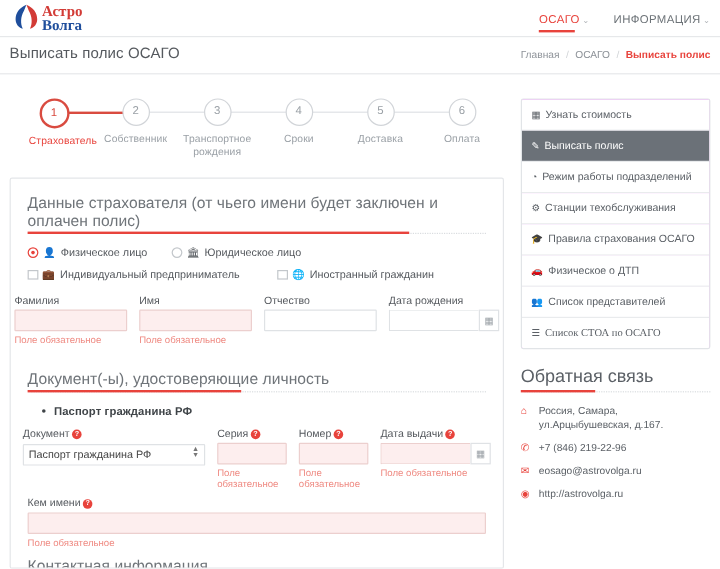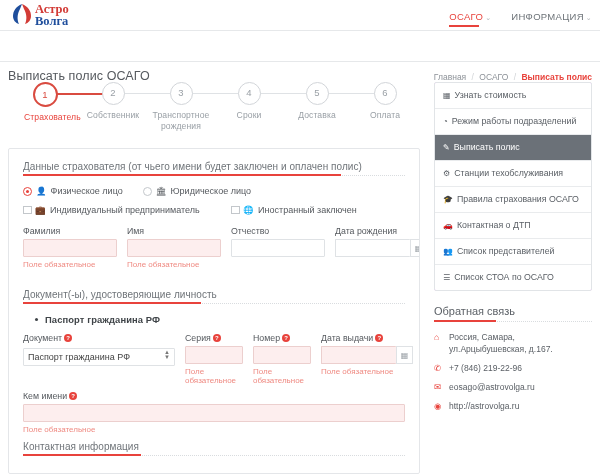--- a/index.html
+++ b/index.html
@@ -40,21 +40,21 @@
   .topnav .navitem.active { color:#e8433c; }
   .topnav .navitem.active:after {
     content:""; position:absolute; left:0; right:12px; bottom:0;
     height:1.6px; background:#e8433c;
   }
   .caret { font-size:7px; margin-left:2px; color:#b0b4b8; }
 
   .hdr-rule { position:absolute; top:30px; left:0; width:600px; height:1px; background:#e6e8ea; }
 
   
-  .titlerow { position:absolute; top:31px; left:0; width:600px; height:30px;margin-top:32px; }
+  .titlerow { position:absolute; top:31px; left:0; width:600px; height:30px; }
   .page-title {
     position:absolute; left:8px; top:6px;
     font-size:12.5px; color:#55595e; font-weight:400; letter-spacing:.1px;
   }
   .breadcrumb {
     position:absolute; right:8px; top:9px;
     font-size:8.5px; color:#8d9298; white-space:nowrap;text-align:center;
   }
   .breadcrumb .bc-sep { color:#d0d3d6; margin:0 3px; }
   .breadcrumb .bc-cur { color:#e8433c; font-weight:600; }
@@ -84,21 +84,21 @@
 
   
   .formpanel {
     position:absolute; left:8px; top:148px; width:412px; height:326px;
     border:1px solid #e4e6e9; border-radius:2px; background:#fff;
     overflow:hidden;
   }
   .fp-inner { padding:12px 14px 0 14px; }
 
   .section-head {
-    font-size:10px; color:#6f7479; margin:0 0 3px 0; letter-spacing:.05px;
+    font-size:13px; color:#6f7479; margin:0 0 3px 0; letter-spacing:.05px;
   }
   .section-rule { height:0; border-bottom:1px dotted #d9dcdf; position:relative; margin-bottom:10px; }
   .section-rule:after {
     content:""; position:absolute; left:0; top:-1px; height:1.6px; background:#e8433c;
   }
   .section-rule.w1:after { width:318px; }
   .section-rule.w2:after { width:178px; }
   .section-rule.w3:after { width:118px; }
 
   .radiorow { display:flex; align-items:center; gap:20px; margin-bottom:9px; font-size:9px; color:#55595e; }
@@ -113,21 +113,21 @@
     content:""; position:absolute; left:2px; top:2px; width:3px; height:3px;
     border-radius:50%; background:#e8433c;
   }
   .cbx {
     width:8.5px; height:8.5px; border:1.2px solid #c3c7cb; background:#fff;
     display:inline-block; flex:0 0 auto;
   }
   .gi { font-size:8.5px; color:#4a4f54; }
 
   
-  .fields { display:flex; gap:10px; }
+  .fields { display:flex; gap:10px;justify-content:center; }
   .fld { display:flex; flex-direction:column; }
   .fld-label { font-size:8.8px; color:#55595e; margin-bottom:3px; white-space:nowrap; }
   .q { display:inline-block; width:8px; height:8px; border-radius:50%;
        background:#e8433c; color:#fff; font-size:6px; line-height:8px;
        text-align:center; font-weight:700; margin-left:2px; vertical-align:1px; }
   .inp {
     height:18px; border:1px solid #dfe2e5; background:#fff; border-radius:1px;
     font-size:9px; padding:0 4px; color:#444;
   }
   .inp.err { background:#fdeeee; border-color:#eccfce; }
@@ -152,25 +152,25 @@
 
   .full-inp { width:100%; }
 
   
   .sidebar { position:absolute; left:434px; top:82px; width:158px; }
   .menu { border:1px solid #e1e4e7; border-radius:2px; overflow:hidden; background:#f0abfc; }
   .menu-item {
     padding:6px 8px; font-size:8.8px; color:#5b6066; line-height:12px;
     border-bottom:1px solid #e9ebed; cursor:pointer; background:#fff;
   }
-  .menu-item:last-child { border-bottom:none; }
+  .menu-item:last-child { border-bottom:none;font-family:Liberation Serif, serif; }
   .menu-item.active { background:#6b7178; color:#fff; }
   .menu-item .mi-ico { margin-right:4px; font-size:8px; }
 
-  .fb-title { margin-top:14px; font-size:11px; color:#5b6066; }
+  .fb-title { margin-top:14px; font-size:15px; color:#5b6066; }
   .fb-rule { height:0; border-bottom:1px dotted #d9dcdf; position:relative; margin-top:4px; margin-bottom:9px; }
   .fb-rule:after { content:""; position:absolute; left:0; top:-1px; width:62px; height:1.6px; background:#e8433c; }
   .fb-item { display:flex; gap:5px; font-size:8.5px; color:#5b6066; line-height:12px; margin-bottom:7px; }
   .fb-ico { color:#e8433c; font-size:8.5px; flex:0 0 auto; width:10px; }
 </style>
 </head>
 <body>
 
 <div class="page">
 
@@ -269,21 +269,21 @@
 
       <div class="checkrow">
         <label class="opt" style="width:208px;">
           <span class="cbx"></span>
           <span class="gi">💼</span>
           <span>Индивидуальный предприниматель</span>
         </label>
         <label class="opt">
           <span class="cbx"></span>
           <span class="gi">🌐</span>
-          <span>Иностранный заключен</span>
+          <span>Иностранный гражданин</span>
         </label>
       </div>
 
       <div class="fields">
         <div class="fld" style="width:94px;">
           <div class="fld-label">Фамилия</div>
           <input class="inp err" value="" style="">
           <div class="err-msg">Поле обязательное</div>
         </div>
         <div class="fld" style="width:94px;">
@@ -361,34 +361,34 @@
       <div class="section-rule w3"></div>
 
     </div>
   </div>
 
   <div class="sidebar">
     <div class="menu">
       <div class="menu-item">
         <span class="mi-ico">▦</span><span>Узнать стоимость</span>
       </div>
-      <div class="menu-item">
-        <span class="mi-ico">◔</span><span>Режим работы подразделений</span>
-      </div>
       <div class="menu-item active">
         <span class="mi-ico">✎</span><span>Выписать полис</span>
       </div>
       <div class="menu-item">
+        <span class="mi-ico">◔</span><span>Режим работы подразделений</span>
+      </div>
+      <div class="menu-item">
         <span class="mi-ico">⚙</span><span>Станции техобслуживания</span>
       </div>
       <div class="menu-item">
         <span class="mi-ico">🎓</span><span>Правила страхования ОСАГО</span>
       </div>
       <div class="menu-item">
-        <span class="mi-ico">🚗</span><span>Контактная о ДТП</span>
+        <span class="mi-ico">🚗</span><span>Физическое о ДТП</span>
       </div>
       <div class="menu-item">
         <span class="mi-ico">👥</span><span>Список представителей</span>
       </div>
       <div class="menu-item">
         <span class="mi-ico">☰</span><span>Список СТОА по ОСАГО</span>
       </div>
     </div>
 
     <div class="fb-title">Обратная связь</div>

